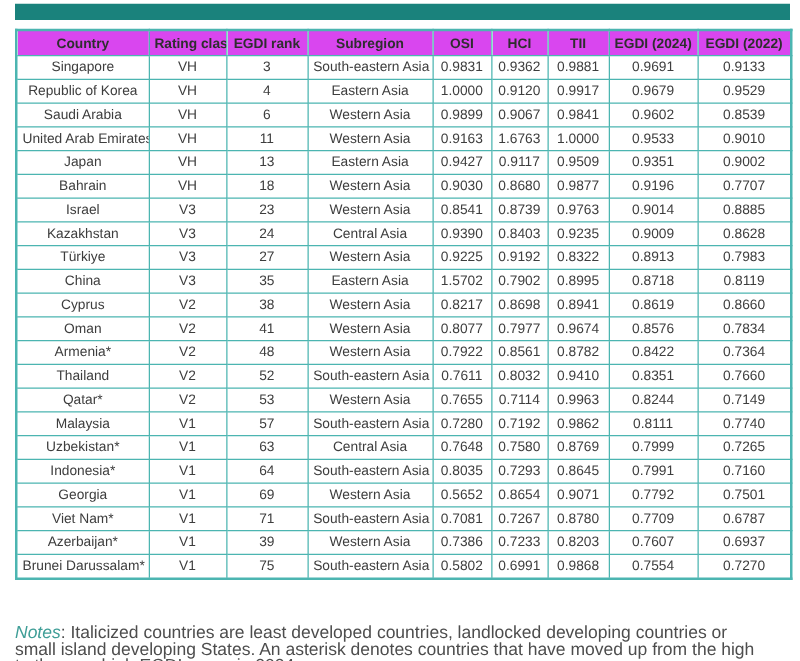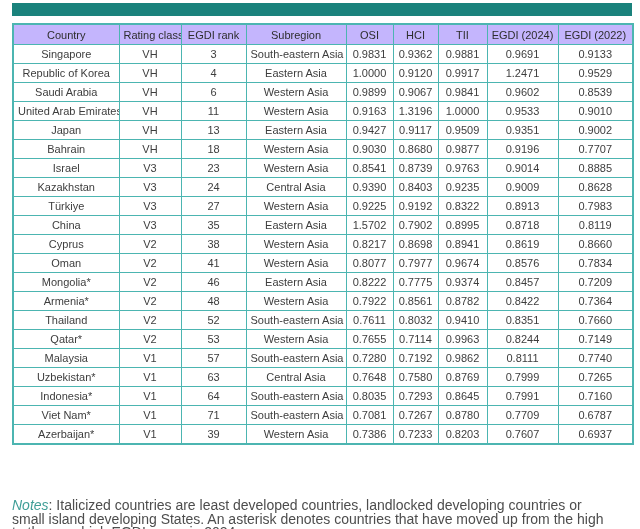--- a/index.html
+++ b/index.html
@@ -41,23 +41,23 @@
   }
   table.egdi th, table.egdi td {
     border: 1px solid #4cb5b1;
     padding: 1px 4px;
     height: 16px;
     line-height: 14px;
     overflow: hidden;
     white-space: nowrap;
   }
   table.egdi th {
-    background: #c4b5fd;
+    background: #d946ef;
     color: #2e2e2e;
-    font-weight: normal;
+    font-weight: bold;
     height: 17px;
     text-align: center;
   }
   table.egdi td { background: #ffffff; }
   .al { text-align: center; }
   .ac { text-align: center; }
   .notes {
     position: absolute;
     left: 12px;
     top: 499px;
@@ -117,41 +117,41 @@
             <td class="ac">0.9133</td>
           </tr>
           <tr>
             <td class="al">Republic of Korea</td>
             <td class="ac">VH</td>
             <td class="ac">4</td>
             <td class="ac">Eastern Asia</td>
             <td class="ac">1.0000</td>
             <td class="ac">0.9120</td>
             <td class="ac">0.9917</td>
-            <td class="ac">1.2471</td>
+            <td class="ac">0.9679</td>
             <td class="ac">0.9529</td>
           </tr>
           <tr>
             <td class="al">Saudi Arabia</td>
             <td class="ac">VH</td>
             <td class="ac">6</td>
             <td class="ac">Western Asia</td>
             <td class="ac">0.9899</td>
             <td class="ac">0.9067</td>
             <td class="ac">0.9841</td>
             <td class="ac">0.9602</td>
             <td class="ac">0.8539</td>
           </tr>
           <tr>
             <td class="al">United Arab Emirates</td>
             <td class="ac">VH</td>
             <td class="ac">11</td>
             <td class="ac">Western Asia</td>
             <td class="ac">0.9163</td>
-            <td class="ac">1.3196</td>
+            <td class="ac">1.6763</td>
             <td class="ac">1.0000</td>
             <td class="ac">0.9533</td>
             <td class="ac">0.9010</td>
           </tr>
           <tr>
             <td class="al">Japan</td>
             <td class="ac">VH</td>
             <td class="ac">13</td>
             <td class="ac">Eastern Asia</td>
             <td class="ac">0.9427</td>
@@ -231,31 +231,20 @@
             <td class="ac">V2</td>
             <td class="ac">41</td>
             <td class="ac">Western Asia</td>
             <td class="ac">0.8077</td>
             <td class="ac">0.7977</td>
             <td class="ac">0.9674</td>
             <td class="ac">0.8576</td>
             <td class="ac">0.7834</td>
           </tr>
           <tr>
-            <td class="al">Mongolia*</td>
-            <td class="ac">V2</td>
-            <td class="ac">46</td>
-            <td class="ac">Eastern Asia</td>
-            <td class="ac">0.8222</td>
-            <td class="ac">0.7775</td>
-            <td class="ac">0.9374</td>
-            <td class="ac">0.8457</td>
-            <td class="ac">0.7209</td>
-          </tr>
-          <tr>
             <td class="al">Armenia*</td>
             <td class="ac">V2</td>
             <td class="ac">48</td>
             <td class="ac">Western Asia</td>
             <td class="ac">0.7922</td>
             <td class="ac">0.8561</td>
             <td class="ac">0.8782</td>
             <td class="ac">0.8422</td>
             <td class="ac">0.7364</td>
           </tr>
@@ -308,20 +297,31 @@
             <td class="ac">V1</td>
             <td class="ac">64</td>
             <td class="ac">South-eastern Asia</td>
             <td class="ac">0.8035</td>
             <td class="ac">0.7293</td>
             <td class="ac">0.8645</td>
             <td class="ac">0.7991</td>
             <td class="ac">0.7160</td>
           </tr>
           <tr>
+            <td class="al">Georgia</td>
+            <td class="ac">V1</td>
+            <td class="ac">69</td>
+            <td class="ac">Western Asia</td>
+            <td class="ac">0.5652</td>
+            <td class="ac">0.8654</td>
+            <td class="ac">0.9071</td>
+            <td class="ac">0.7792</td>
+            <td class="ac">0.7501</td>
+          </tr>
+          <tr>
             <td class="al">Viet Nam*</td>
             <td class="ac">V1</td>
             <td class="ac">71</td>
             <td class="ac">South-eastern Asia</td>
             <td class="ac">0.7081</td>
             <td class="ac">0.7267</td>
             <td class="ac">0.8780</td>
             <td class="ac">0.7709</td>
             <td class="ac">0.6787</td>
           </tr>
@@ -329,19 +329,30 @@
             <td class="al">Azerbaijan*</td>
             <td class="ac">V1</td>
             <td class="ac">39</td>
             <td class="ac">Western Asia</td>
             <td class="ac">0.7386</td>
             <td class="ac">0.7233</td>
             <td class="ac">0.8203</td>
             <td class="ac">0.7607</td>
             <td class="ac">0.6937</td>
           </tr>
+          <tr>
+            <td class="al">Brunei Darussalam*</td>
+            <td class="ac">V1</td>
+            <td class="ac">75</td>
+            <td class="ac">South-eastern Asia</td>
+            <td class="ac">0.5802</td>
+            <td class="ac">0.6991</td>
+            <td class="ac">0.9868</td>
+            <td class="ac">0.7554</td>
+            <td class="ac">0.7270</td>
+          </tr>
         </tbody>
     </table>
   </div>
 
   <div class="notes"><span class="notes-label">Notes</span><span>: Italicized countries are least developed countries, landlocked developing countries or small island developing States. An asterisk denotes countries that have moved up from the high to the very high EGDI group in 2024.</span></div>
 
 </div>
 
 </body></html>

